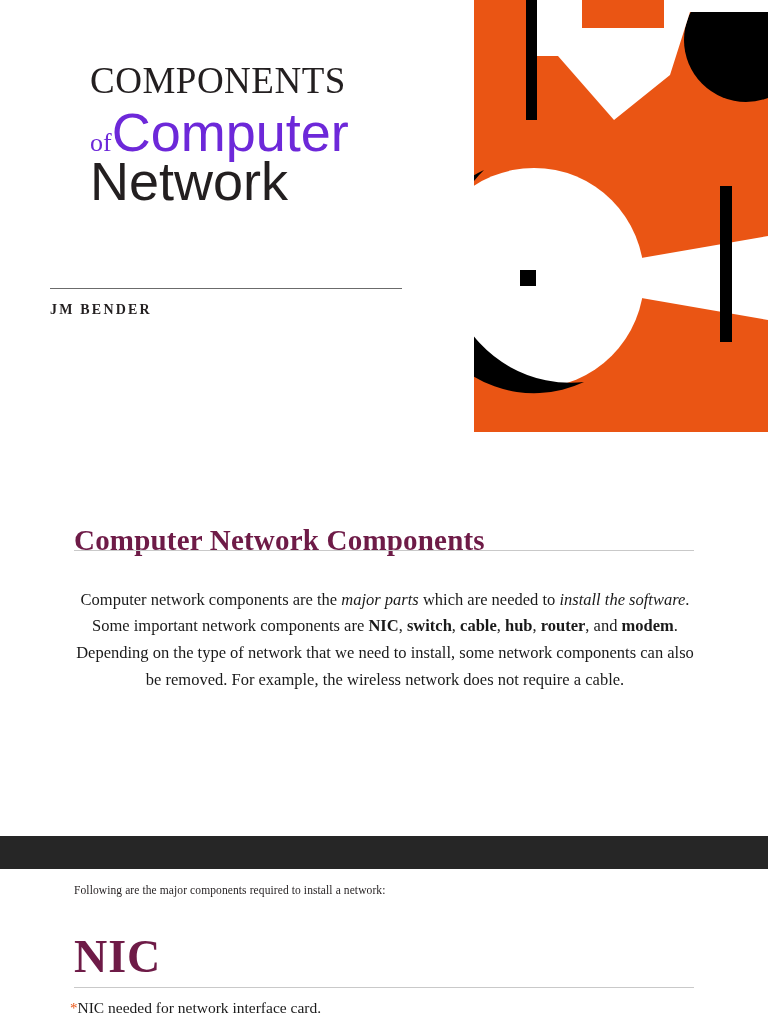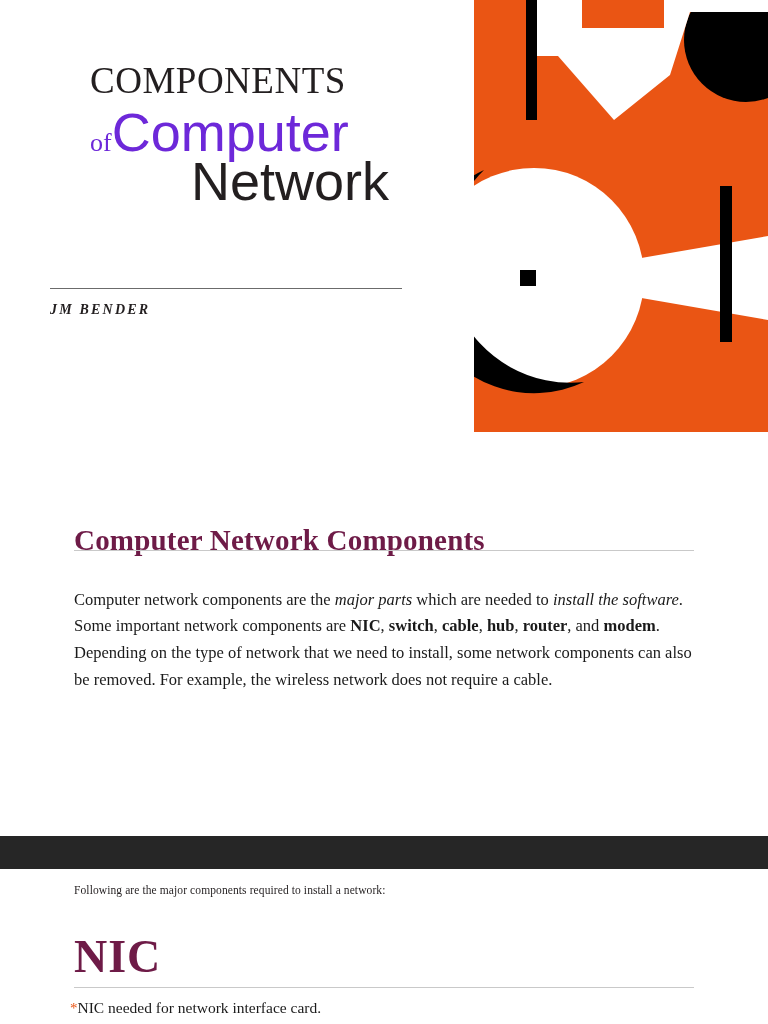--- a/index.html
+++ b/index.html
@@ -50,40 +50,38 @@
     font-family: "Liberation Serif", serif;
     font-size: 26px;
     vertical-align: baseline;
   }
   .title-line-3 {
     font-family: "Liberation Sans", sans-serif;
     font-size: 54px;
     color: #231f20;
     line-height: 1.05;
     margin-top: -6px;
-    text-align: center;
   }
   .title-rule {
     position: absolute;
     left: 50px;
     top: 288px;
     width: 352px;
     height: 1px;
     background: #6b6b6b;
   }
   .title-author {
     position: absolute;
     left: 50px;
     top: 302px;
     font-family: "Liberation Serif", serif;
     font-size: 14px;
     font-weight: bold;
     letter-spacing: 2.2px;
     color: #231f20;
-    font-style: italic;
   }
 
   
   .art-panel {
     position: absolute;
     left: 474px;
     top: 0;
     width: 294px;
     height: 432px;
     background: #ea5514;
@@ -118,21 +116,21 @@
   }
   .body-paragraph {
     position: absolute;
     left: 74px;
     top: 138px;
     width: 622px;
     font-family: "Liberation Serif", serif;
     font-size: 16.5px;
     line-height: 1.62;
     color: #1a1a1a;
-    text-align: left;
+    text-align: center;
   }
   .body-paragraph i { font-style: italic; }
   .body-paragraph b { font-weight: bold; }
 
   
   .dark-band {
     width: 768px;
     height: 33px;
     background: #262626;
   }

